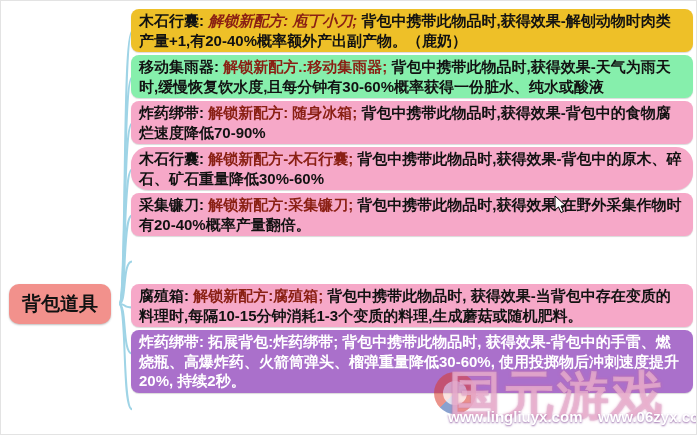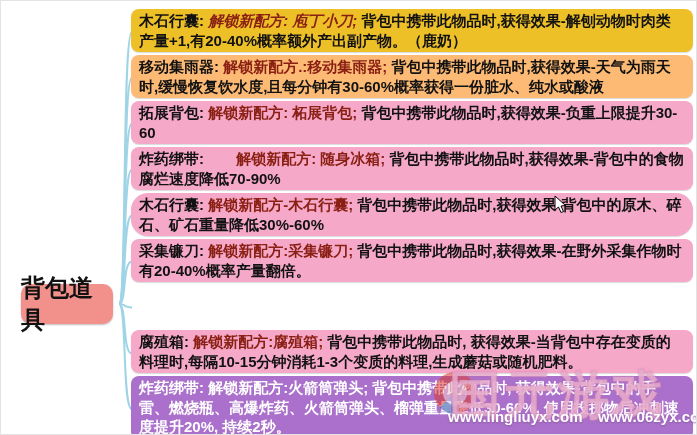--- a/index.html
+++ b/index.html
@@ -3,23 +3,23 @@
 <meta charset="utf-8">
 <style>
   html,body{margin:0;padding:0;background:#ffffff;}
   .canvas{
     position:relative;width:697px;height:435px;background:#ffffff;overflow:hidden;
     font-family:"Liberation Sans","DejaVu Sans",sans-serif;
     border:1px solid #e3e3e3;box-sizing:border-box;
   }
   #connectors{position:absolute;left:0;top:0;width:697px;height:435px;pointer-events:none;}
   .root-node{
-    position:absolute;left:20px;top:283px;width:92px;height:40px;
+    position:absolute;left:8px;top:283px;width:102px;height:40px;
     border-radius:10px;display:flex;align-items:center;justify-content:center;
-    font-size:24px;font-weight:bold;color:#121212;
+    font-size:19px;font-weight:bold;color:#121212;
     box-shadow:0 1px 2px rgba(0,0,0,0.25);
   }
   .rows{
     position:absolute;left:130px;top:8px;width:562px;
     display:flex;flex-direction:column;gap:3px;
   }
   .row{
     border-radius:8px;padding:2px 8px;
     font-size:15px;line-height:19.5px;font-weight:bold;color:#121212;
     box-shadow:0 1px 1px rgba(0,0,0,0.15);
@@ -66,27 +66,26 @@
       <path d="M118,303 C126,303 121,352.5 131,352.5" fill="none" stroke="#9fd4e6" stroke-width="2"></path>
       <path d="M118,303 C126,303 121,408.25 131,408.25" fill="none" stroke="#9fd4e6" stroke-width="2"></path>
     </svg>
 
   <div class="root-node" style="background: rgb(242, 145, 140);">
     <span>背包道具</span>
   </div>
 
   <div class="rows" id="rows">
       <div class="row" style="background: rgb(238, 192, 40); color: rgb(18, 18, 18);"><span class="seg seg-name">木石行囊:</span><span class="seg seg-recipe" style="color: rgb(138, 32, 20); font-style: italic;"> 解锁新配方: 庖丁小刀; </span><span class="seg seg-effect">背包中携带此物品时,获得效果-解刨动物时肉类产量+1,有20-40%概率额外产出副产物。（鹿奶）</span></div>
-      <div class="row" style="background: #fdba74; color: rgb(18, 18, 18);"><span class="seg seg-name">移动集雨器:</span><span class="seg seg-recipe" style="color: rgb(138, 32, 20);"> 解锁新配方.:移动集雨器; </span><span class="seg seg-effect">背包中携带此物品时,获得效果-天气为雨天时,缓慢恢复饮水度,且每分钟有30-60%概率获得一份脏水、纯水或酸液</span></div>
-      <div class="row" style="background: rgb(246, 168, 200); color: rgb(18, 18, 18);"><span class="seg seg-name">拓展背包:</span><span class="seg seg-recipe" style="color: rgb(138, 32, 20);"> 解锁新配方: 柘展背包; </span><span class="seg seg-effect">背包中携带此物品时,获得效果-负重上限提升30-60</span></div>
-      <div class="row" style="background: rgb(246, 168, 200); color: rgb(18, 18, 18);"><span class="seg seg-name">炸药绑带:</span><span class="seg seg-recipe" style="color: rgb(138, 32, 20); margin-left: 28px;"> 解锁新配方: 随身冰箱; </span><span class="seg seg-effect">背包中携带此物品时,获得效果-背包中的食物腐烂速度降低70-90%</span></div>
+      <div class="row" style="background: #86efac; color: rgb(18, 18, 18);"><span class="seg seg-name">移动集雨器:</span><span class="seg seg-recipe" style="color: rgb(138, 32, 20);"> 解锁新配方.:移动集雨器; </span><span class="seg seg-effect">背包中携带此物品时,获得效果-天气为雨天时,缓慢恢复饮水度,且每分钟有30-60%概率获得一份脏水、纯水或酸液</span></div>
+      <div class="row" style="background: rgb(246, 168, 200); color: rgb(18, 18, 18);"><span class="seg seg-name">炸药绑带:</span><span class="seg seg-recipe" style="color: rgb(138, 32, 20);"> 解锁新配方: 随身冰箱; </span><span class="seg seg-effect">背包中携带此物品时,获得效果-背包中的食物腐烂速度降低70-90%</span></div>
       <div class="row" style="background: rgb(246, 168, 200); color: rgb(18, 18, 18); border-radius: 17px;"><span class="seg seg-name">木石行囊:</span><span class="seg seg-recipe" style="color: rgb(138, 32, 20);"> 解锁新配方-木石行囊; </span><span class="seg seg-effect">背包中携带此物品时,获得效果-背包中的原木、碎石、矿石重量降低30%-60%</span></div>
       <div class="row" style="background: rgb(246, 168, 200); color: rgb(18, 18, 18);"><span class="seg seg-name">采集镰刀:</span><span class="seg seg-recipe" style="color: rgb(138, 32, 20);"> 解锁新配方:采集镰刀; </span><span class="seg seg-effect">背包中携带此物品时,获得效果-在野外采集作物时有20-40%概率产量翻倍。</span></div>
       <div class="row" style="background: rgb(246, 168, 200); color: rgb(18, 18, 18); margin-top: 45px;"><span class="seg seg-name">腐殖箱:</span><span class="seg seg-recipe" style="color: rgb(138, 32, 20);"> 解锁新配方:腐殖箱; </span><span class="seg seg-effect">背包中携带此物品时, 获得效果-当背包中存在变质的料理时,每隔10-15分钟消耗1-3个变质的料理,生成蘑菇或随机肥料。</span></div>
-      <div class="row" style="background: rgb(170, 112, 203); color: rgb(255, 255, 255);"><span class="seg seg-name">炸药绑带:</span><span class="seg seg-recipe" style="color: rgb(255, 255, 255);"> 解锁新配方:火箭筒弹头; </span><span class="seg seg-effect">背包中携带此物品时, 获得效果-背包中的手雷、燃烧瓶、高爆炸药、火箭筒弹头、榴弹重量降低30-60%, 使用投掷物后冲刺速度提升20%, 持续2秒。</span></div>
+      <div class="row" style="background: rgb(170, 112, 203); color: rgb(255, 255, 255);"><span class="seg seg-name">炸药绑带:</span><span class="seg seg-recipe" style="color: rgb(255, 255, 255);"> 拓展背包:炸药绑带; </span><span class="seg seg-effect">背包中携带此物品时, 获得效果-背包中的手雷、燃烧瓶、高爆炸药、火箭筒弹头、榴弹重量降低30-60%, 使用投掷物后冲刺速度提升20%, 持续2秒。</span></div>
     </div>
 
   <div class="wm-logo-mark"></div>
   <div class="wm-logo-text">国元游戏</div>
   <div class="wm-url left">www.lingliuyx.com</div>
   <div class="wm-url right">www.06zyx.com</div>
 
   <svg class="cursor" width="13" height="19" viewBox="0 0 13 19">
     <path d="M1,1 L1,15 L4.5,12 L7,17.5 L9.5,16.5 L7,11 L11.5,10.5 Z" fill="#ffffff" stroke="#000000" stroke-width="1"></path>
   </svg>

